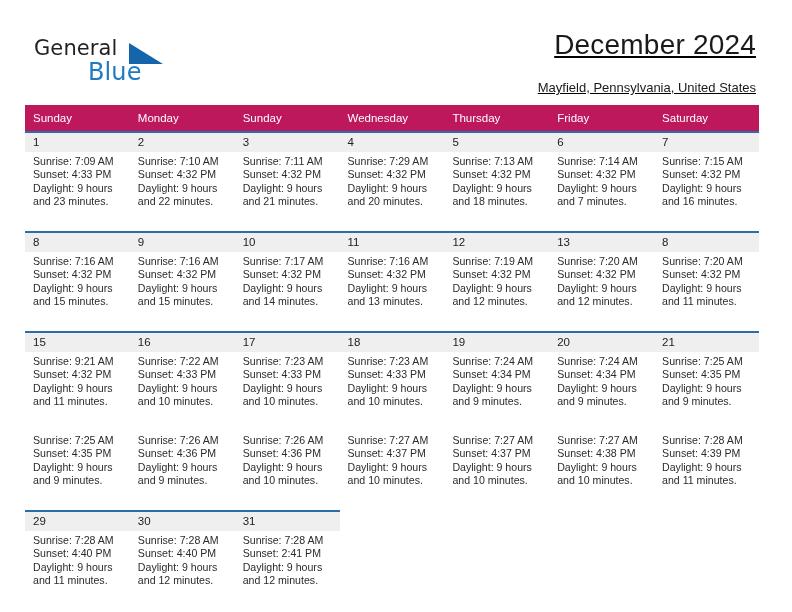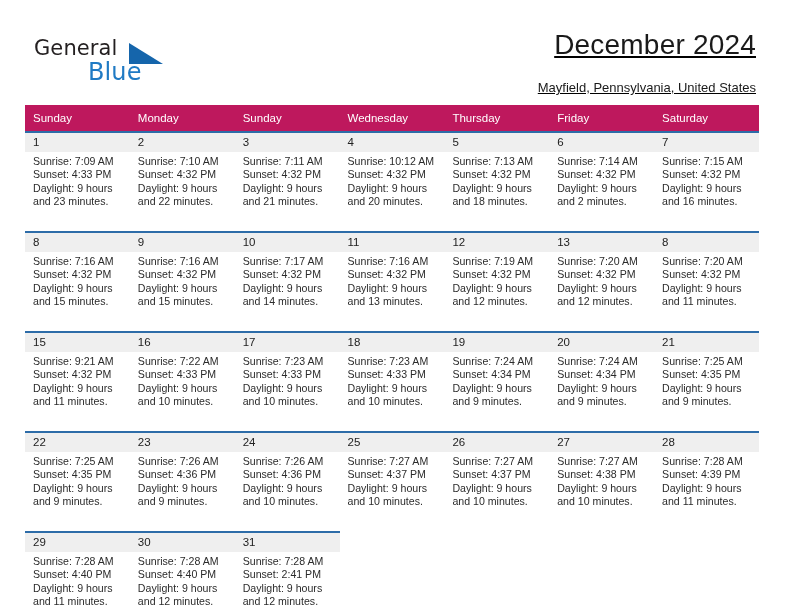--- a/index.html
+++ b/index.html
@@ -213,36 +213,36 @@
             <div class="line">Daylight: 9 hours</div>
             <div class="line">and 22 minutes.</div>
           </td>
           <td>
             <div class="line">Sunrise: 7:11 AM</div>
             <div class="line">Sunset: 4:32 PM</div>
             <div class="line">Daylight: 9 hours</div>
             <div class="line">and 21 minutes.</div>
           </td>
           <td>
-            <div class="line">Sunrise: 10:12 AM</div>
+            <div class="line">Sunrise: 7:29 AM</div>
             <div class="line">Sunset: 4:32 PM</div>
             <div class="line">Daylight: 9 hours</div>
             <div class="line">and 20 minutes.</div>
           </td>
           <td>
             <div class="line">Sunrise: 7:13 AM</div>
             <div class="line">Sunset: 4:32 PM</div>
             <div class="line">Daylight: 9 hours</div>
             <div class="line">and 18 minutes.</div>
           </td>
           <td>
             <div class="line">Sunrise: 7:14 AM</div>
             <div class="line">Sunset: 4:32 PM</div>
             <div class="line">Daylight: 9 hours</div>
-            <div class="line">and 2 minutes.</div>
+            <div class="line">and 7 minutes.</div>
           </td>
           <td>
             <div class="line">Sunrise: 7:15 AM</div>
             <div class="line">Sunset: 4:32 PM</div>
             <div class="line">Daylight: 9 hours</div>
             <div class="line">and 16 minutes.</div>
           </td>
         </tr>
         <tr class="spacer-row">
           <td colspan="7"></td>
@@ -352,29 +352,20 @@
           <td>
             <div class="line">Sunrise: 7:25 AM</div>
             <div class="line">Sunset: 4:35 PM</div>
             <div class="line">Daylight: 9 hours</div>
             <div class="line">and 9 minutes.</div>
           </td>
         </tr>
         <tr class="spacer-row">
           <td colspan="7"></td>
         </tr>
-        <tr class="daynum-row">
-          <td>22</td>
-          <td>23</td>
-          <td>24</td>
-          <td>25</td>
-          <td>26</td>
-          <td>27</td>
-          <td>28</td>
-        </tr>
         <tr class="detail-row">
           <td>
             <div class="line">Sunrise: 7:25 AM</div>
             <div class="line">Sunset: 4:35 PM</div>
             <div class="line">Daylight: 9 hours</div>
             <div class="line">and 9 minutes.</div>
           </td>
           <td>
             <div class="line">Sunrise: 7:26 AM</div>
             <div class="line">Sunset: 4:36 PM</div>

